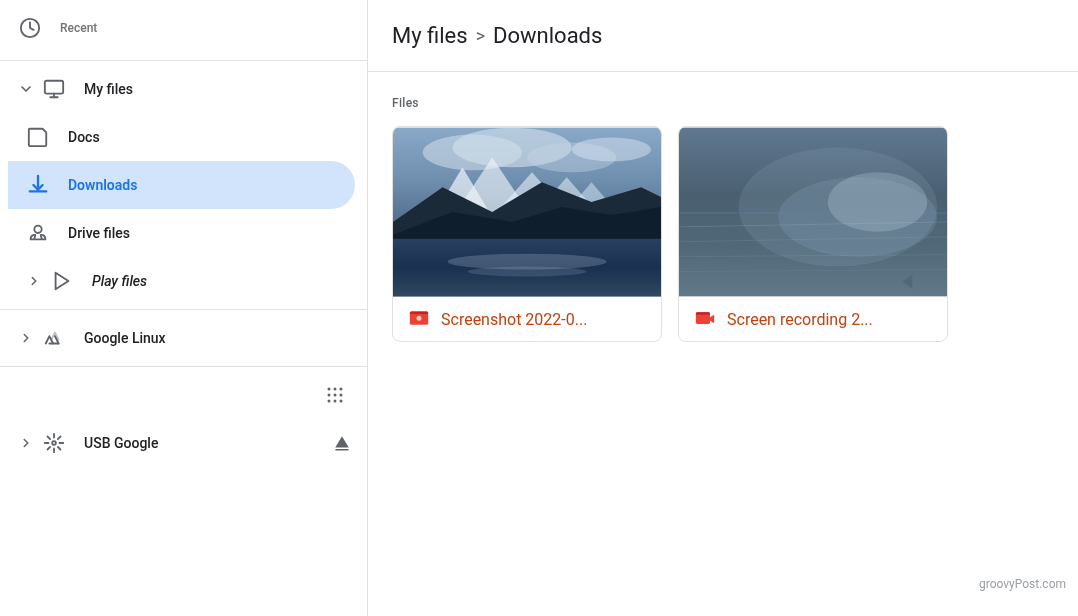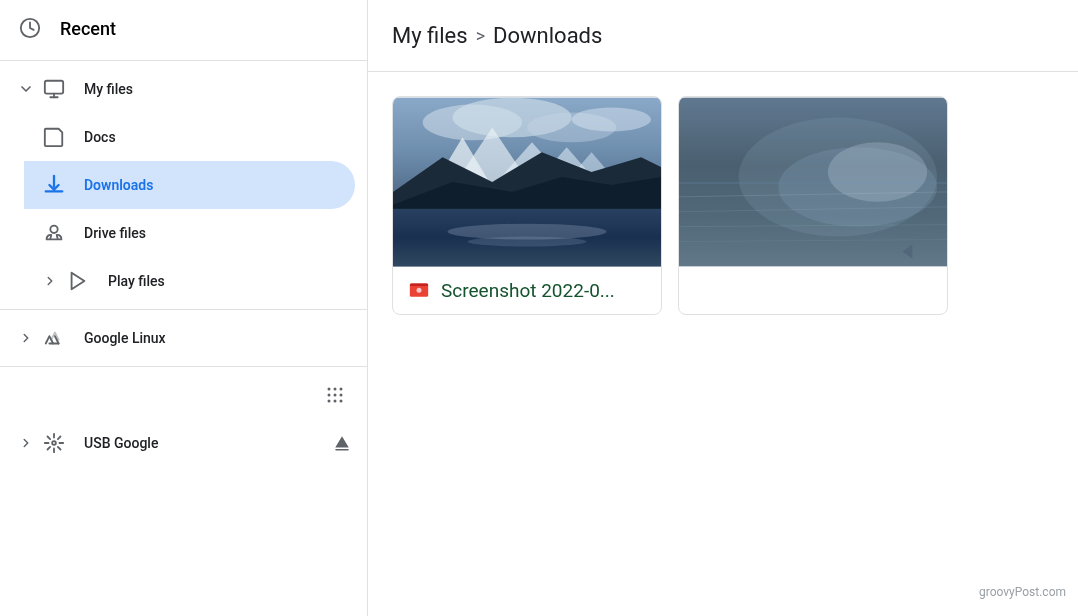--- a/index.html
+++ b/index.html
@@ -112,21 +112,21 @@
       margin-right: 16px;
     }
 
     .sidebar-group-header .group-label {
       font-size: 14px;
       color: #202124;
       font-weight: 500;
     }
 
     .sidebar-sub-items {
-      padding-left: 24px;
+      padding-left: 8px;
     }
 
     .dots-icon-container {
       display: flex;
       justify-content: flex-end;
       padding: 8px 16px;
     }
 
     
     .main-content {
@@ -220,22 +220,22 @@
     .file-type-icon {
       width: 20px;
       height: 20px;
       display: flex;
       align-items: center;
       justify-content: center;
       flex-shrink: 0;
     }
 
     .file-name {
-      font-size: 19px;
-      color: #14532d;
+      font-size: 16px;
+      color: #c2410c;
       white-space: nowrap;
       overflow: hidden;
       text-overflow: ellipsis;
     }
 
     
     svg { display: block; }
 
     .recent-header {
       padding: 14px 16px;
@@ -247,22 +247,22 @@
 
     .recent-icon {
       width: 28px;
       height: 28px;
       display: flex;
       align-items: center;
       justify-content: center;
     }
 
     .recent-label {
-      font-size: 18px;
-      color: #000000;
+      font-size: 12px;
+      color: #737373;
       font-weight: 500;
     }
 
     .usb-eject {
       margin-left: auto;
     }
   </style>
 </head>
 <body>
 
@@ -326,21 +326,21 @@
             <svg width="22" height="22" viewBox="0 0 24 24" fill="none" stroke="#5f6368" stroke-width="2" stroke-linecap="round" stroke-linejoin="round">
               <circle cx="12" cy="8" r="4"></circle>
               <path d="M8 14c-2 0-4 2-4 4v1h16v-1c0-2-2-4-4-4"></path>
               <path d="M9 14c0 2-1 3-1 4"></path>
               <path d="M15 14c0 2 1 3 1 4"></path>
             </svg>
           </div>
           <span class="item-label">Drive files</span>
         </div>
 
-        <div class="sidebar-group-header" style="padding-left:16px;">
+        <div class="sidebar-group-header" style="padding-left:16px;font-style:italic;">
           <div class="chevron">
             <svg width="14" height="14" viewBox="0 0 24 24" fill="none" stroke="#5f6368" stroke-width="2.5" stroke-linecap="round" stroke-linejoin="round">
               <polyline points="9 6 15 12 9 18"></polyline>
             </svg>
           </div>
           <div class="group-icon">
             <svg width="22" height="22" viewBox="0 0 24 24" fill="none" stroke="#5f6368" stroke-width="2" stroke-linecap="round" stroke-linejoin="round">
               <polygon points="5 3 19 12 5 21 5 3"></polygon>
             </svg>
           </div>
@@ -413,20 +413,21 @@
 
     <div class="main-header">
       <div class="breadcrumb">
         <span class="breadcrumb-item">My files</span>
         <span class="breadcrumb-separator">&gt;</span>
         <span class="breadcrumb-current">Downloads</span>
       </div>
     </div>
 
     <div class="files-section">
+      <div class="files-label">Files</div>
       <div class="file-grid">
 
         <div class="file-card">
           <div class="file-thumbnail">
             <svg class="mountain-scene" viewBox="0 0 270 170" xmlns="http://www.w3.org/2000/svg">
               <defs>
                 <linearGradient id="sky" x1="0" y1="0" x2="0" y2="1">
                   <stop offset="0%" stop-color="#8aa8c8"></stop>
                   <stop offset="30%" stop-color="#7090b0"></stop>
                   <stop offset="60%" stop-color="#506a88"></stop>
@@ -493,23 +494,33 @@
               <line x1="0" y1="100" x2="270" y2="95" stroke="rgba(180,200,220,0.2)" stroke-width="1"></line>
               <line x1="0" y1="115" x2="270" y2="110" stroke="rgba(170,195,215,0.15)" stroke-width="1"></line>
               <line x1="0" y1="130" x2="270" y2="128" stroke="rgba(160,190,210,0.15)" stroke-width="1"></line>
               <line x1="0" y1="145" x2="270" y2="143" stroke="rgba(155,185,208,0.12)" stroke-width="1"></line>
 
               <ellipse cx="200" cy="75" rx="50" ry="30" fill="rgba(200,218,235,0.25)"></ellipse>
 
               <polygon points="225,155 235,148 235,162" fill="rgba(80,100,120,0.8)"></polygon>
             </svg>
           </div>
-        </div>
-
-      </div>
-    </div>
-
-    <div style="position:absolute; bottom:16px; right:12px;margin-top:6px;">
+          <div class="file-info">
+            <div class="file-type-icon">
+              <svg width="20" height="20" viewBox="0 0 24 24">
+                <rect x="1" y="4" width="17" height="14" rx="2" ry="2" fill="#ea4335"></rect>
+                <polygon points="18 10 23 7 23 17 18 14" fill="#ea4335"></polygon>
+                <rect x="1" y="4" width="17" height="3" rx="2" fill="#c5221f"></rect>
+              </svg>
+            </div>
+            <span class="file-name">Screen recording 2...</span>
+          </div>
+        </div>
+
+      </div>
+    </div>
+
+    <div style="position:absolute; bottom:24px; right:12px;margin-top:6px;">
       <span style="font-size:12px; color:#9aa0a6;">groovyPost.com</span>
     </div>
 
   </div>
 </div>
 
 </body></html>

